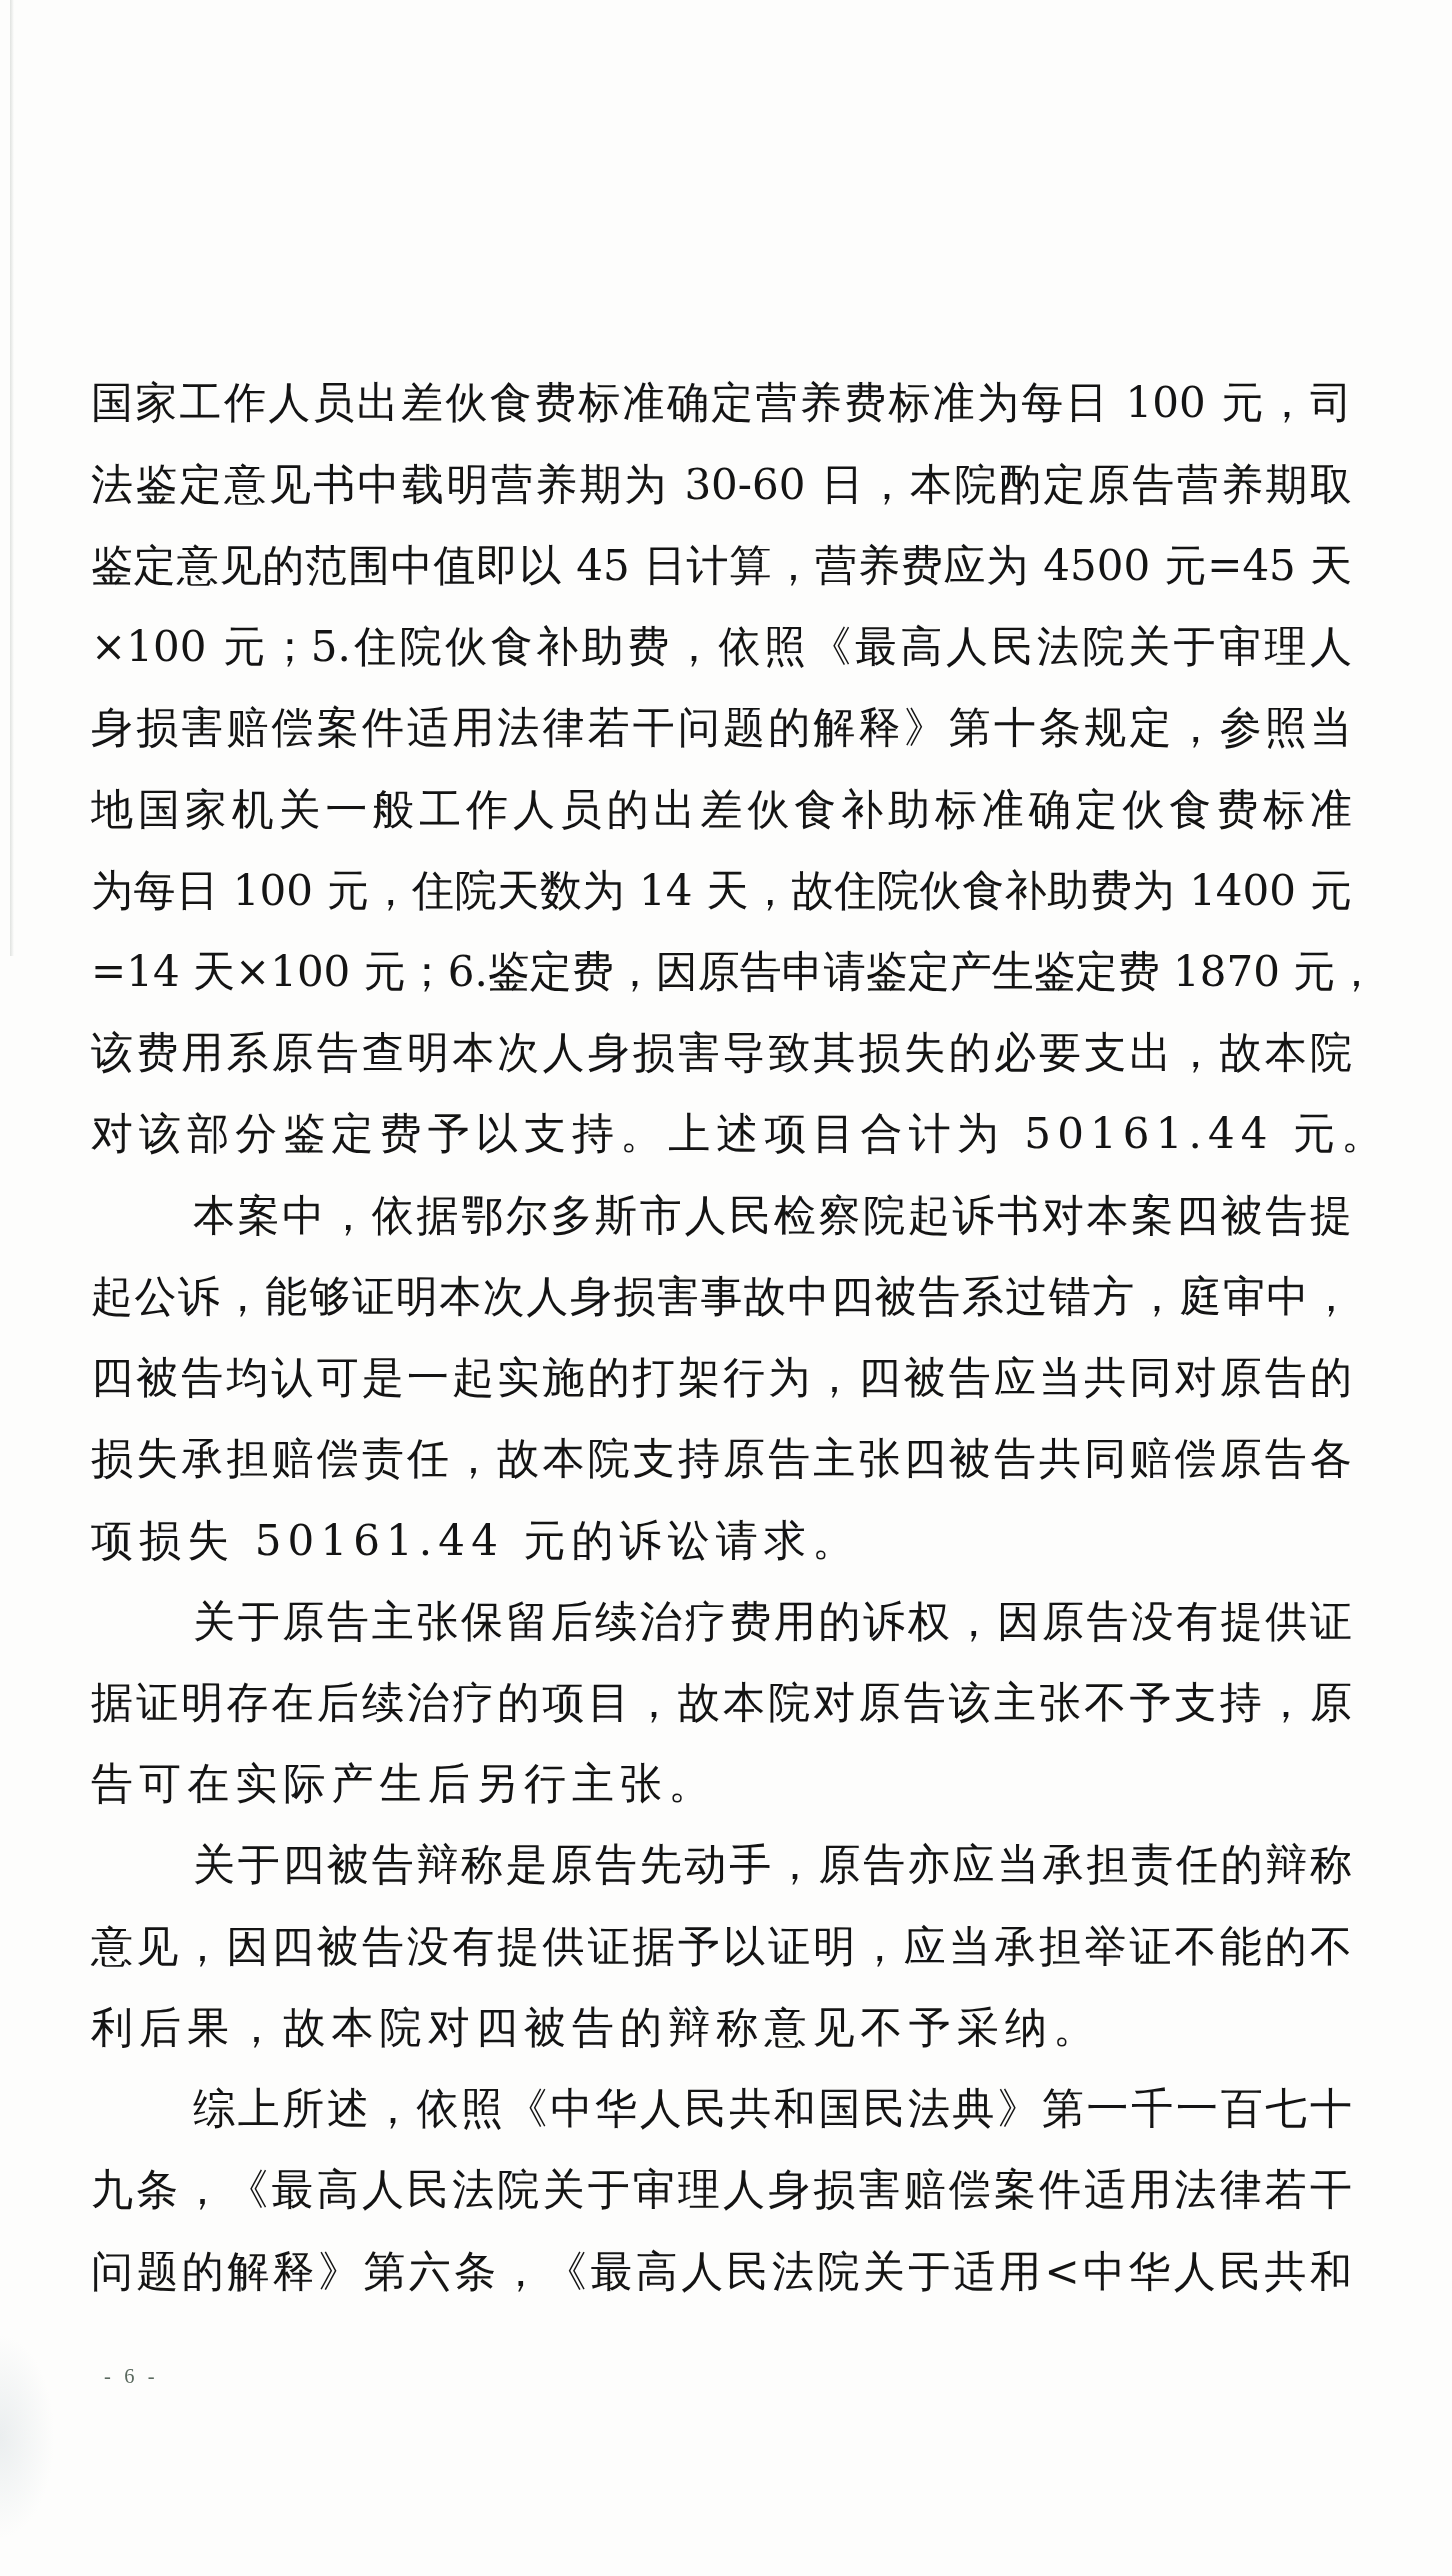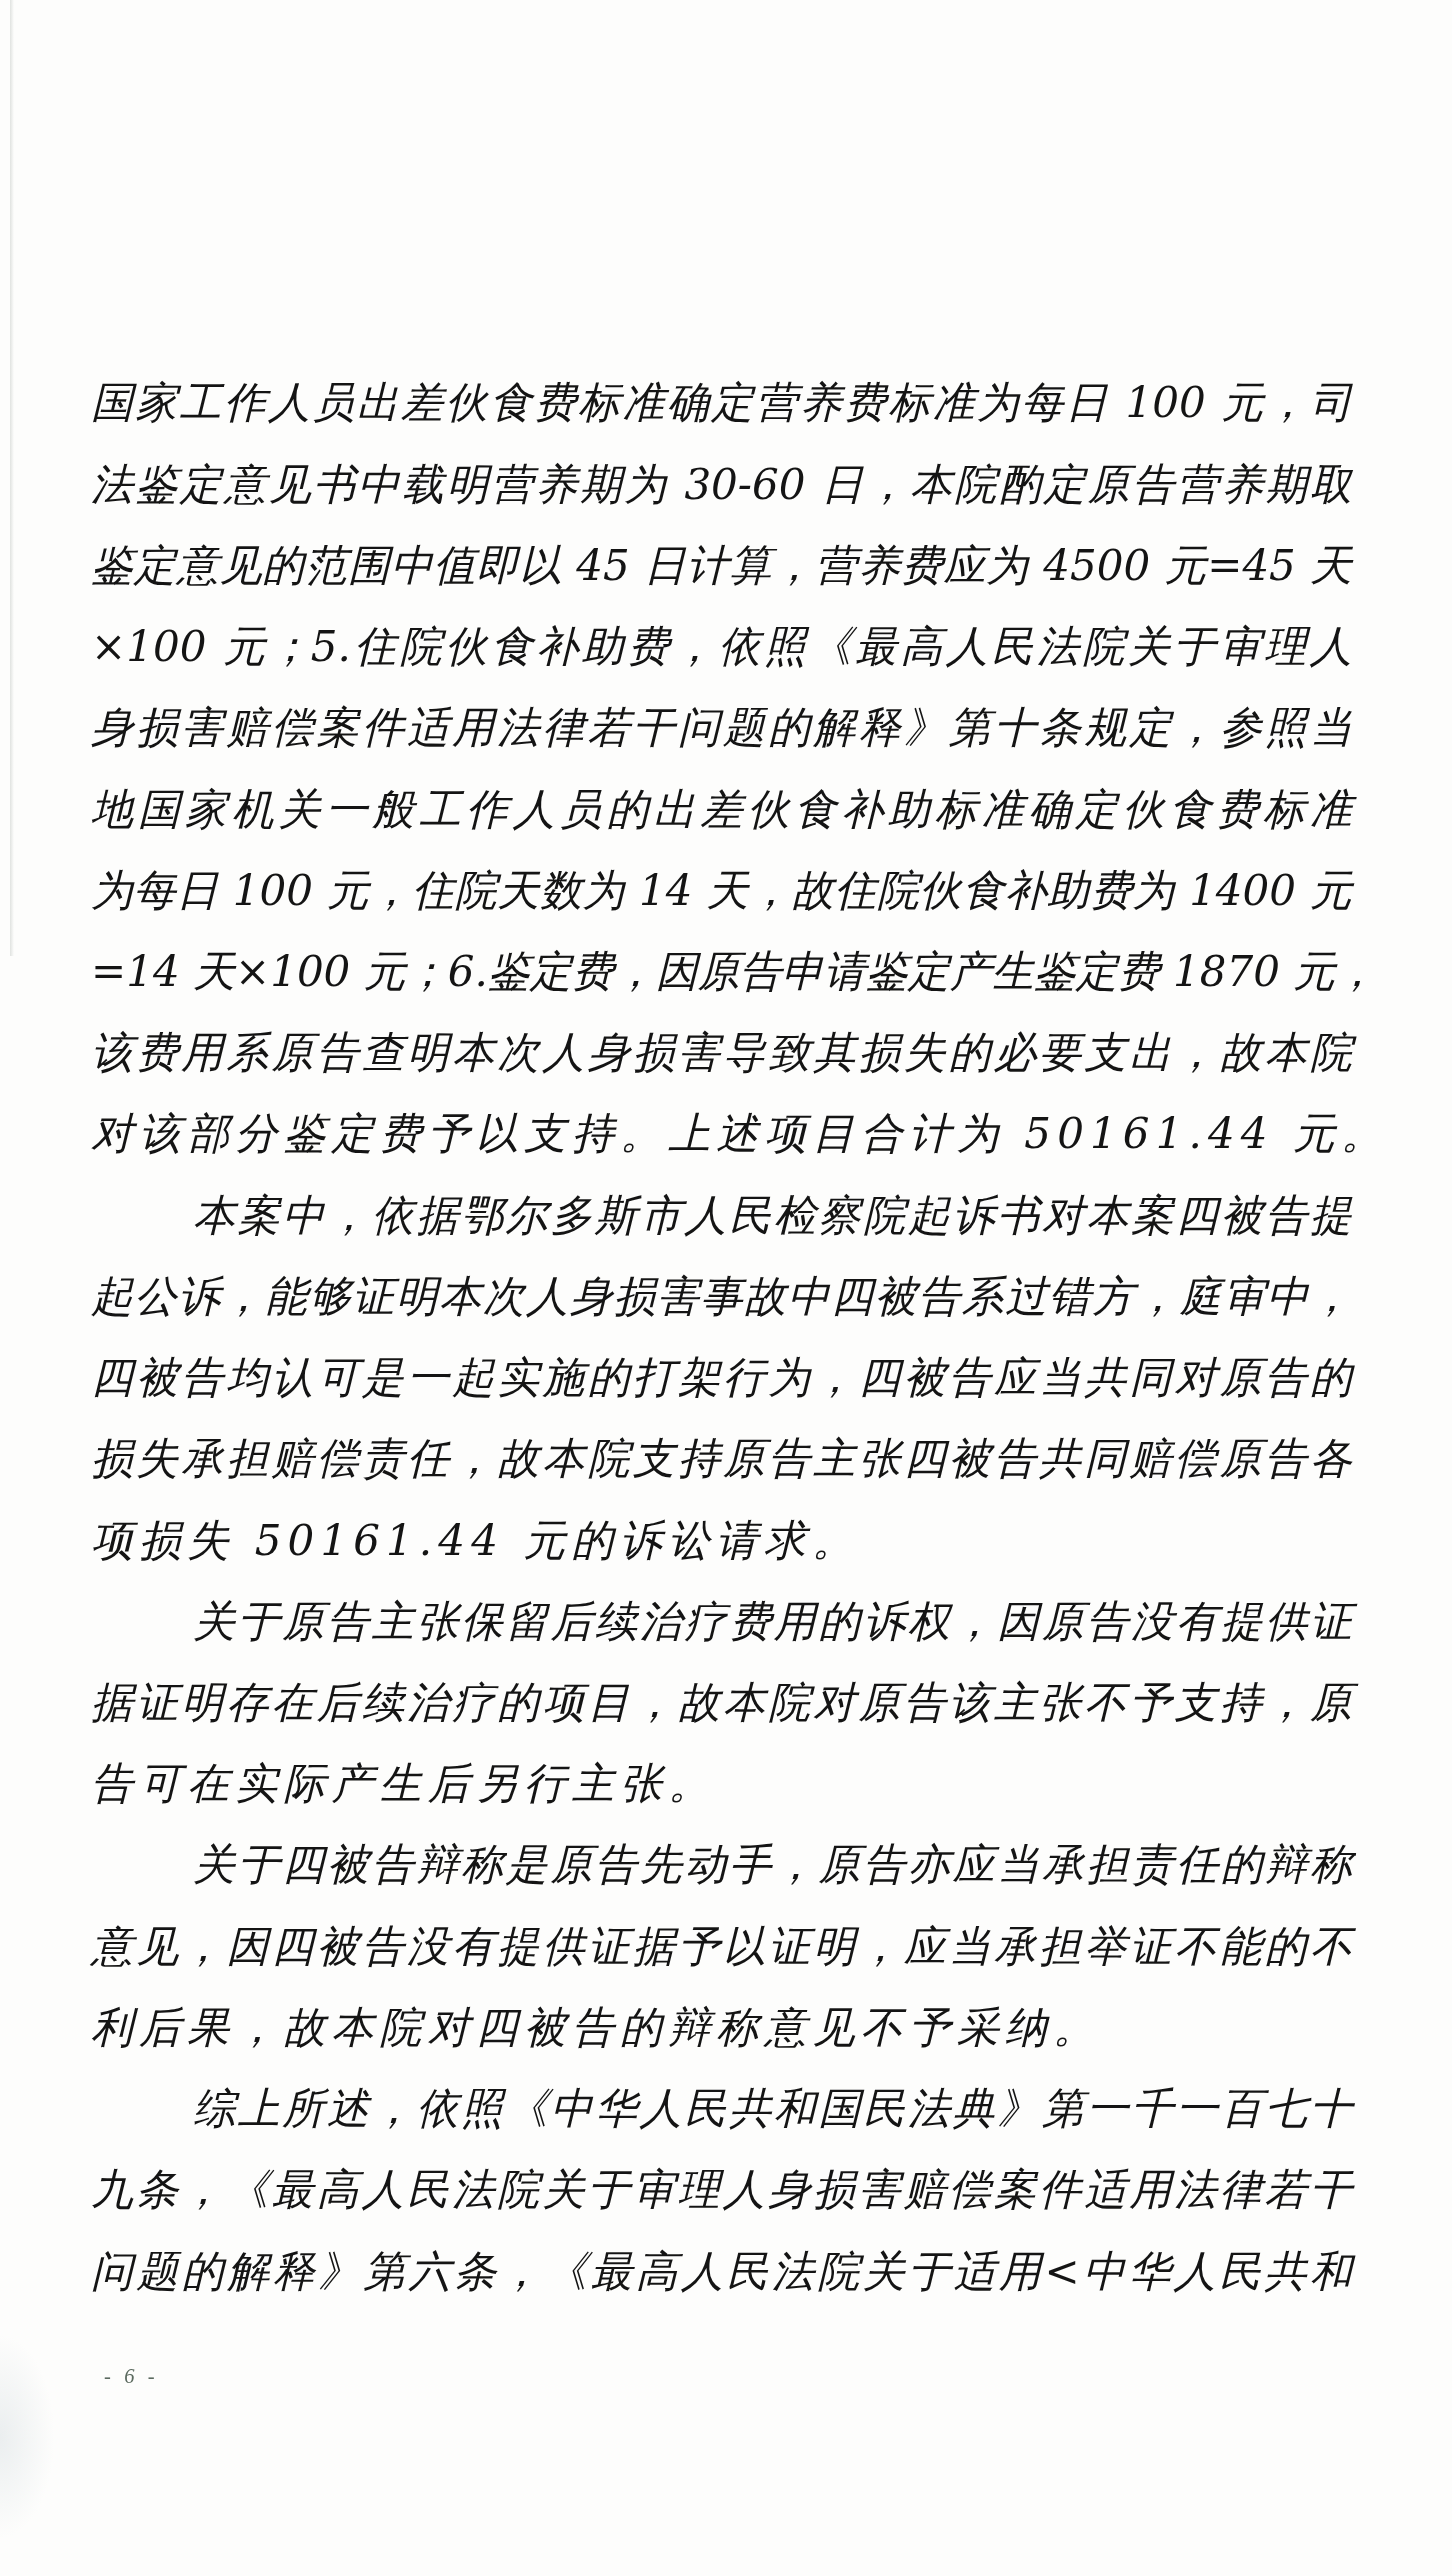--- a/index.html
+++ b/index.html
@@ -31,21 +31,20 @@
       width: 55px;
       height: 205px;
       background: radial-gradient(ellipse at left center, rgba(200,210,215,0.35), rgba(255,255,255,0) 70%);
     }
     .page {
       position: absolute;
       left: 0;
       top: 0;
       width: 1256px;
       height: 2576px;
-      font-style: italic;
     }
     .line {
       position: absolute;
       left: 91px;
       width: 1261px;
       height: 55px;
       line-height: 55px;
       font-size: 42px;
       white-space: nowrap;
       text-align: justify;

